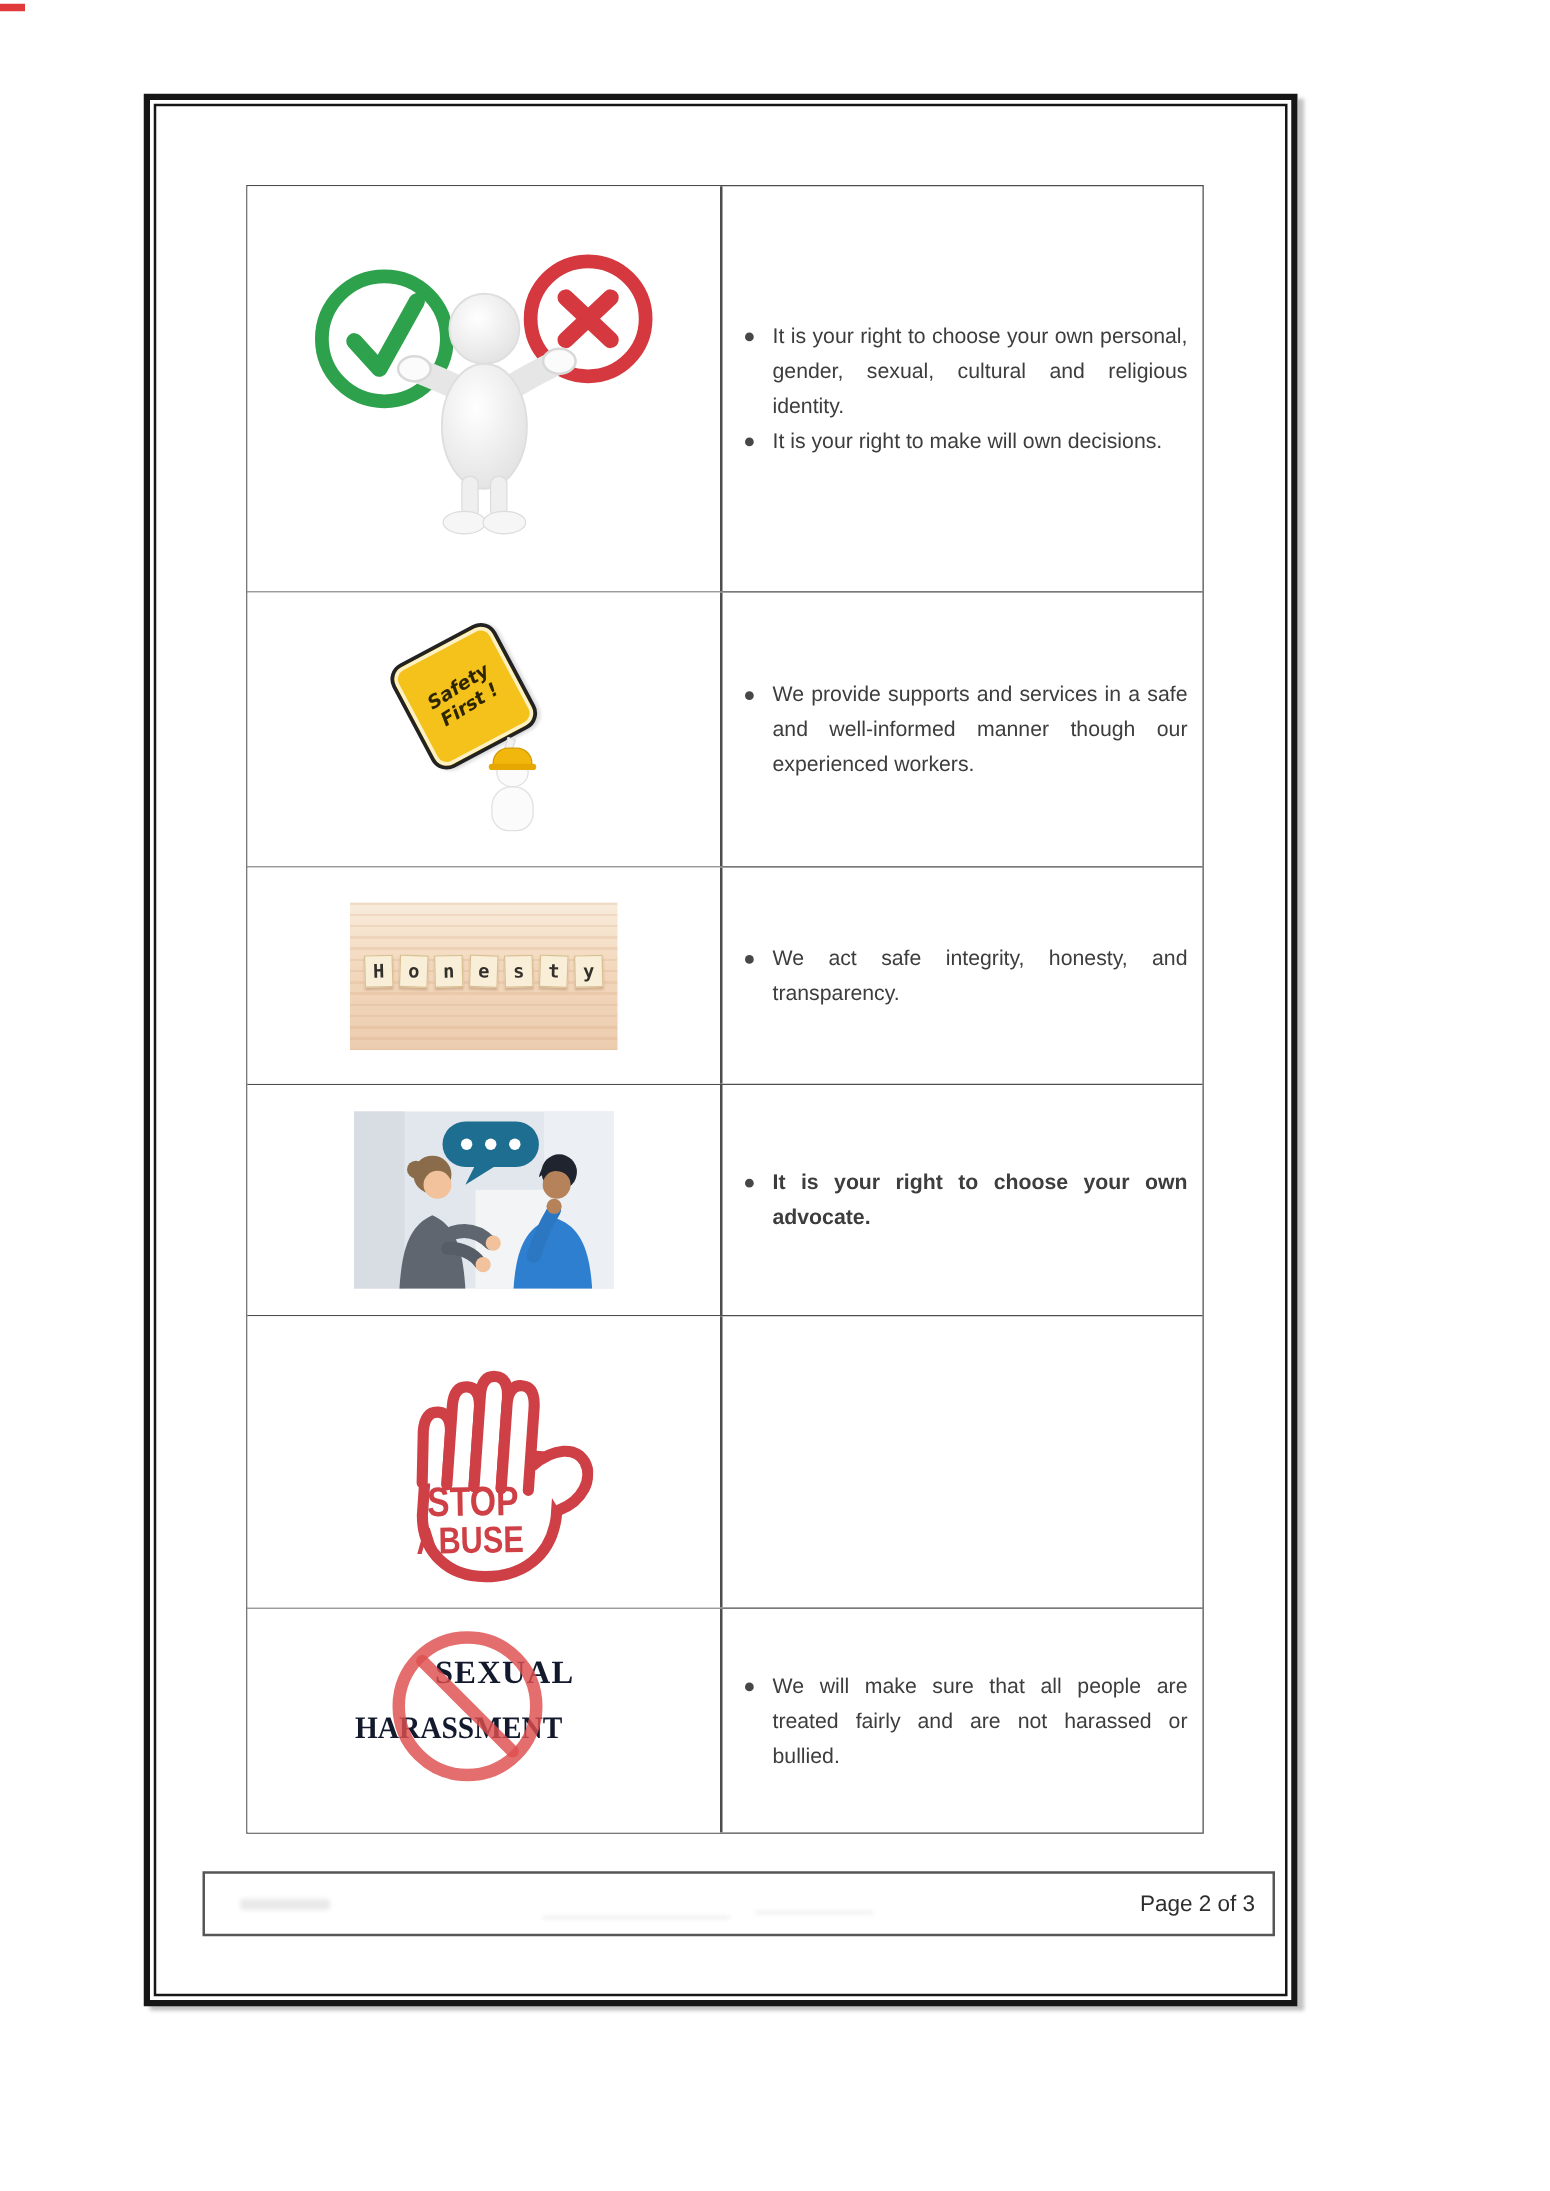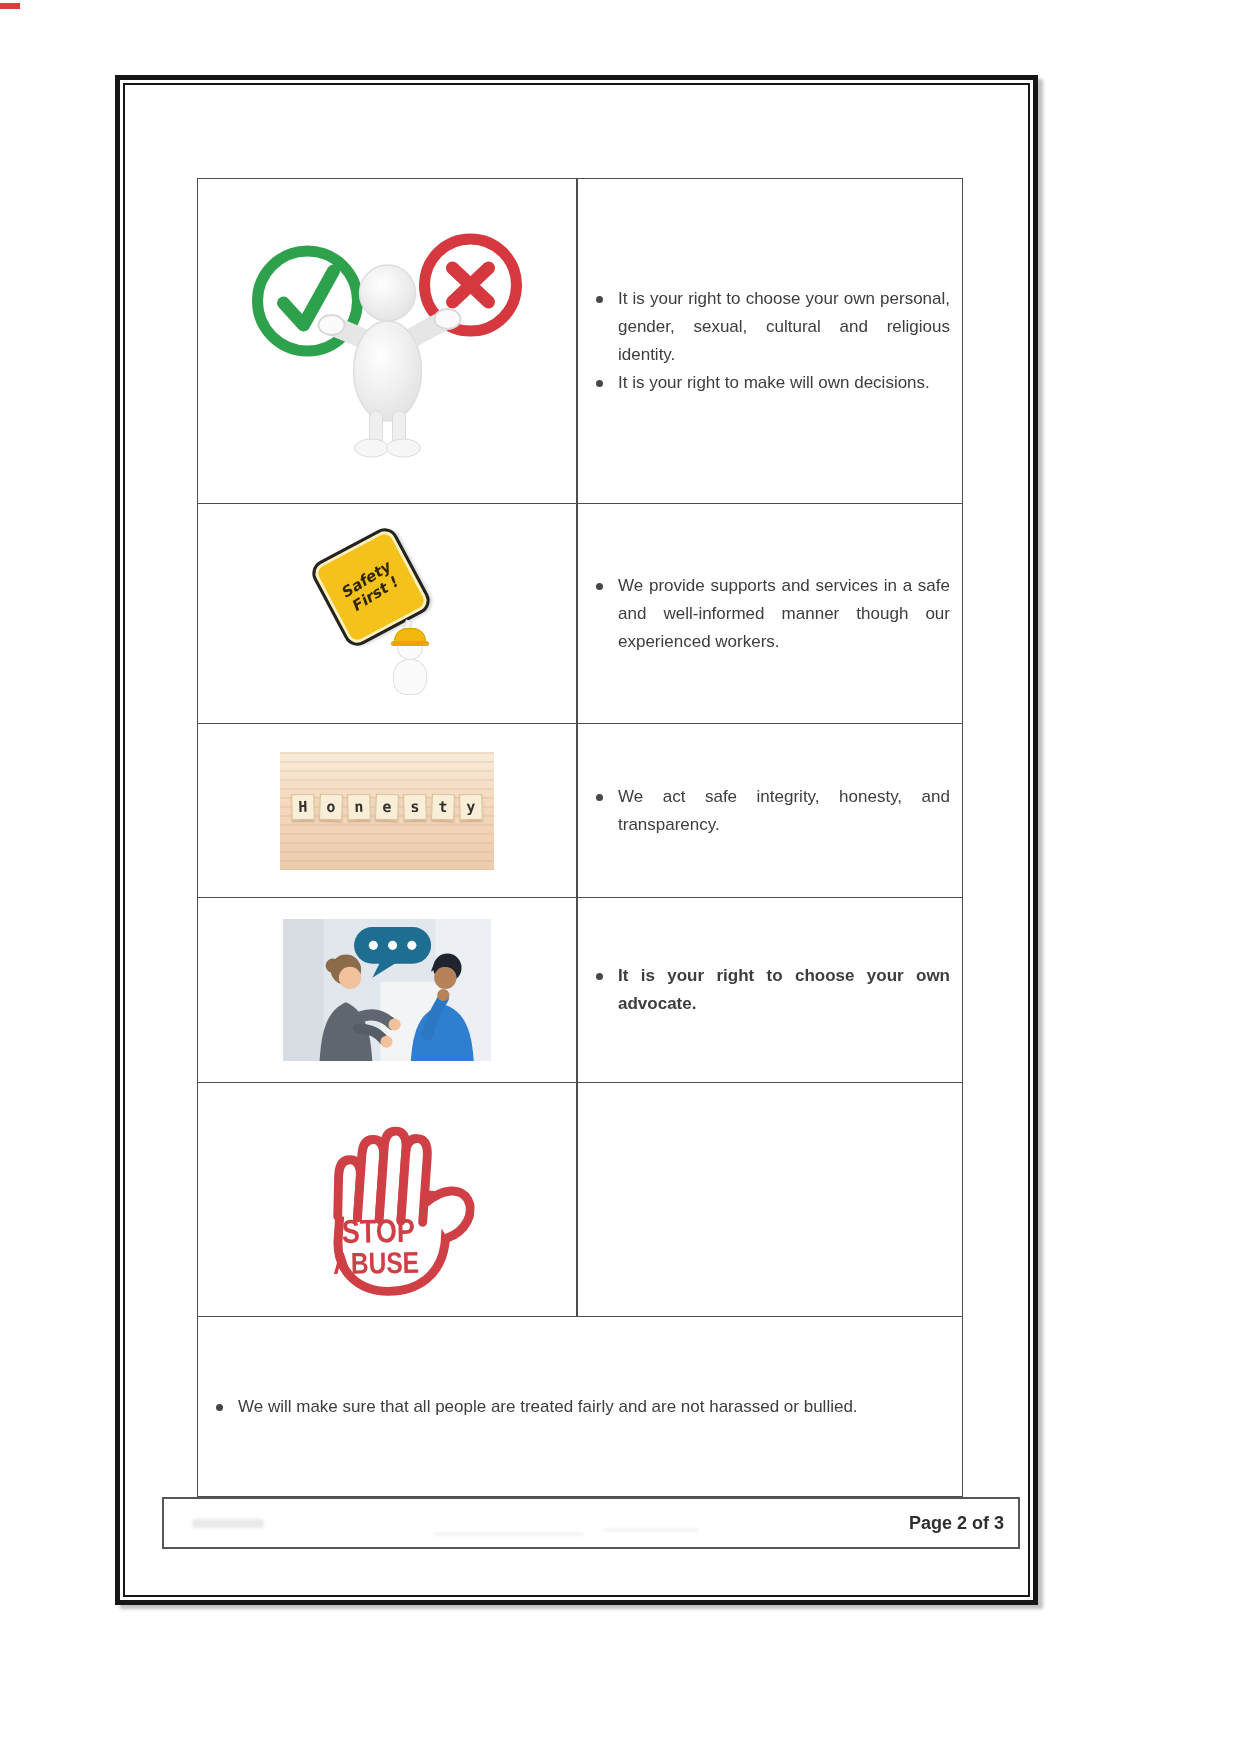--- a/index.html
+++ b/index.html
@@ -18,21 +18,20 @@
     position:absolute; left:115px; top:75px; width:923px; height:1530px;
     border:5px solid #161616;
     box-shadow:5px 4px 3px rgba(120,120,120,.45);
   }
   .frame-inner { position:absolute; inset:3px; border:2px solid #161616; }
 
   
   .rights-table {
     position:absolute; left:197px; top:148px; width:766px;
     border:1.5px solid #4d4d4d;
-    margin-top:30px;
   }
   .t-row { display:flex; border-bottom:1.5px solid #4d4d4d; }
   .t-row:last-child { border-bottom:none; }
   .cell-img {
     width:380px; border-right:2px solid #4d4d4d;
     display:flex; align-items:center; justify-content:center;
     background:#fff;
   }
   .cell-txt { flex:1; display:flex; align-items:center; padding:10px 12px 10px 10px; }
   ul.bullets { list-style:none; margin:0; padding:0; width:100%; }
@@ -109,21 +108,21 @@
     margin-left:-5px; background:rgba(222,78,78,.82); border-radius:5px;
     transform:rotate(-45deg);
   }
 
   
   .footer-box {
     position:absolute; left:162px; top:1497px; width:858px; height:52px;
     border:2px solid #565656;
     display:flex; align-items:center; justify-content:flex-end; padding-right:14px;
   }
-  .footer-label { font-weight:bold; font-size:18px; color:#2e2e2e; }
+  .footer-label { font-weight:normal; font-size:18px; color:#2e2e2e; }
   .smudge { position:absolute; background:#cfcfcf; opacity:.45; border-radius:3px; filter:blur(1.5px); }
   .smudge.s1 { left:28px; top:20px; width:72px; height:9px; }
   .smudge.s2 { left:270px; top:34px; width:150px; height:2px; }
   .smudge.s3 { left:440px; top:30px; width:95px; height:2px; }
 </style>
 </head>
 <body>
 
 <div class="red-artifact"></div>
 
@@ -260,20 +259,27 @@
           <path d="M100,120 L100,52 Q100,36 111,36 Q122,36 122,54 L122,120" fill="#ffffff" stroke="#cf4046" stroke-width="9" stroke-linecap="round"></path>
           <path d="M124,100 C140,84 158,82 166,94 C174,107 166,126 148,134" fill="#ffffff" stroke="#cf4046" stroke-width="9" stroke-linecap="round"></path>
         </svg>
         <div class="stop-line l1">STOP</div>
         <div class="stop-line l2">ABUSE</div>
       </div>
     </div>
   </div>
 
   <div class="t-row r6">
+    <div class="cell-img">
+      <div class="harass-wrap">
+        <div class="harass-line l1">SEXUAL</div>
+        <div class="harass-line l2">HARASSMENT</div>
+        <div class="no-circle"></div>
+      </div>
+    </div>
     <div class="cell-txt">
       <ul class="bullets">
         <li class="bullet">We will make sure that all people are treated fairly and are not harassed or bullied.</li>
       </ul>
     </div>
   </div>
 
 </div>
 
 <div class="footer-box">

